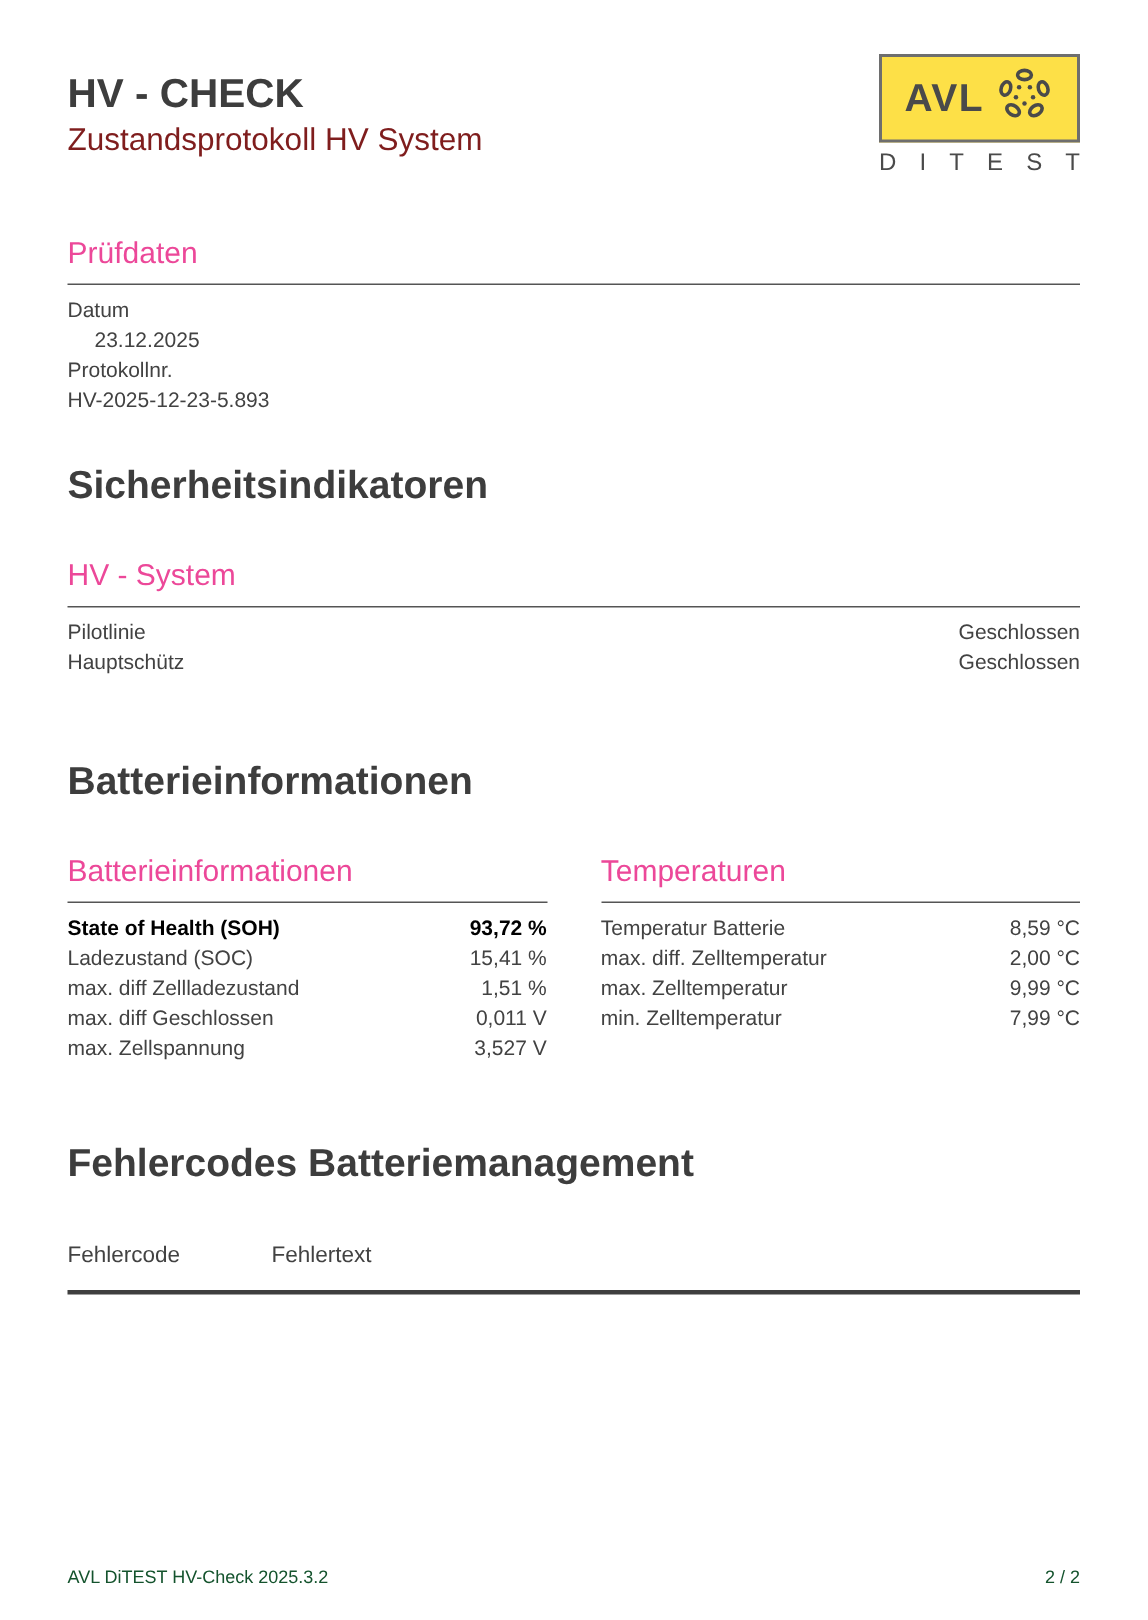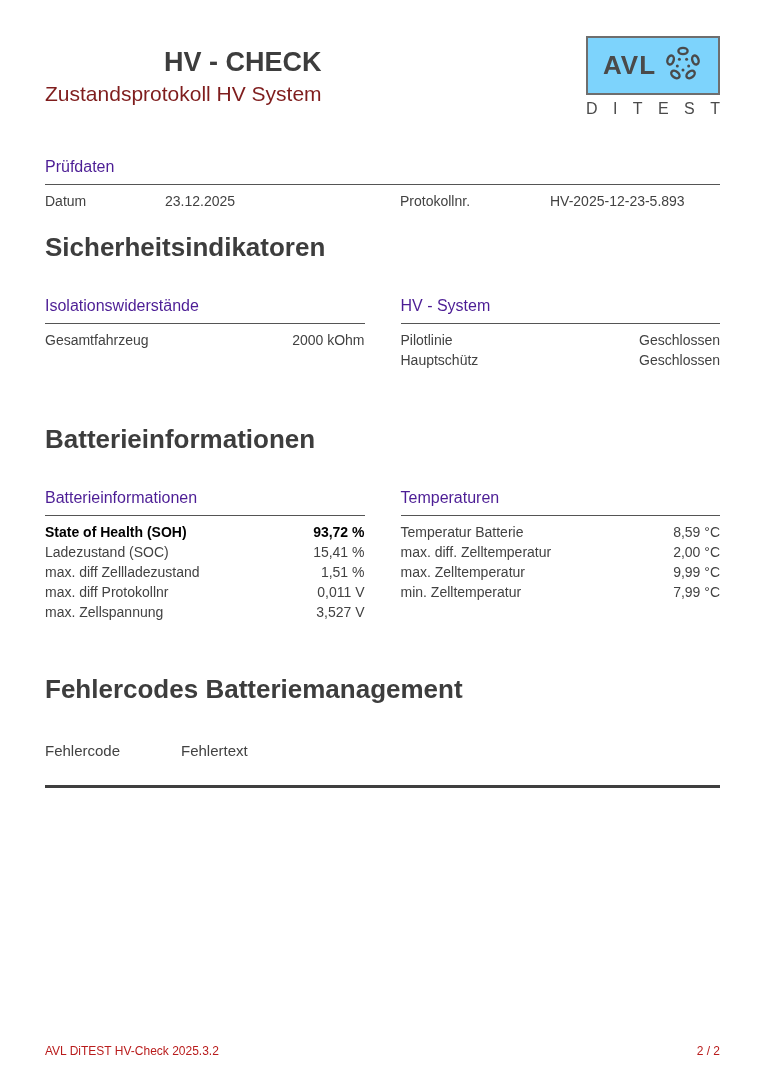--- a/index.html
+++ b/index.html
@@ -7,79 +7,79 @@
     width: 765px; height: 1080px;
     font-family: "Liberation Sans", sans-serif;
     color: #424242;
     position: relative;
     overflow: hidden;
   }
   .page { padding: 36px 45px 0 45px; box-sizing: border-box; }
 
   
   .header-row { display: flex; justify-content: space-between; align-items: flex-start; }
-  .doc-title { font-size: 27px; font-weight: 700; color: #3d3d3d; margin: 12px 0 3px 0; line-height: 1.1; text-align: right; }
+  .doc-title { font-size: 27px; font-weight: 700; color: #3d3d3d; margin: 12px 0 3px 0; line-height: 1.1; }
   .doc-subtitle { font-size: 21px; font-weight: 400; color: #7f1d1d; line-height: 1.2; }
 
   .logo-wrap { width: 134px; }
   .logo-box {
     box-sizing: border-box; width: 134px; height: 59px;
     border: 2px solid #6e6e6e;
     display: flex; align-items: center; justify-content: center; gap: 7px;
-    background: #7dd3fc;
+    background: #fde047;
   }
   .logo-avl { font-size: 26px; font-weight: 700; color: #4a4a4a; letter-spacing: 1px; }
   .logo-ditest {
     margin-top: 5px; font-size: 16px; color: #4a4a4a;
     display: flex; justify-content: space-between; width: 134px;
   }
 
   
   .tsection { margin-top: 0; }
   .thead {
-    font-size: 16px; color: #4c1d95; padding-bottom: 8px;
+    font-size: 20px; color: #ec4899; padding-bottom: 8px;
     border-bottom: 1px solid #555555;
   }
   .trow { display: flex; justify-content: space-between; font-size: 14px; line-height: 20px; }
   .trow:first-of-type { margin-top: 6px; }
   .trow.bold, .trow.bold .tlabel, .trow.bold .tvalue { font-weight: 700; color: #000000; }
   .tvalue { text-align: right; }
 
   
   .pruefdaten { margin-top: 40px; }
-  .pruef-row { display: flex; font-size: 14px; line-height: 20px; padding-top: 6px; }
+  .pruef-row { display: flex; font-size: 14px; line-height: 20px; padding-top: 6px; flex-direction: column; }
   .pruef-row .l1 { width: 102px; }
   .pruef-row .v1 { flex: 1; margin-left: 18px; }
   .pruef-row .l2 { width: 150px; }
   .pruef-row .v2 { width: 170px; text-align: left; }
 
   
   .section-heading { font-size: 26px; font-weight: 700; color: #3d3d3d; line-height: 1.2; }
-  .sh-1 { margin-top: 21px; }
+  .sh-1 { margin-top: 32px; }
   .sh-2 { margin-top: 54px; }
   .sh-3 { margin-top: 52px; }
 
   
   .cols { display: flex; gap: 36px; margin-top: 34px; }
   .col { flex: 1; min-width: 0; }
 
   
   .fehler-table { margin-top: 36px; }
   .fehler-head {
     display: flex; font-size: 15px; color: #424242;
-    padding-bottom: 26px; border-bottom: 3px solid #3f3f3f;
+    padding-bottom: 15px; border-bottom: 3px solid #3f3f3f;
   }
   .fehler-head .c1 { width: 136px; }
   .fehler-head .c2 { flex: 1; }
 
   
   .footer {
     position: absolute; left: 45px; right: 45px; bottom: 22px;
     display: flex; justify-content: space-between;
-    font-size: 12px; color: #b91c1c;
+    font-size: 12px; color: #14532d;
   }
 </style>
 </head>
 <body>
 
 <div class="page">
 
   <div class="header-row">
     <div>
       <div class="doc-title">HV - CHECK</div>
@@ -124,29 +124,20 @@
       <span class="l1">Datum</span>
       <span class="v1">23.12.2025</span>
       <span class="l2">Protokollnr.</span>
       <span class="v2">HV-2025-12-23-5.893</span>
     </div>
   </div>
 
   <div class="section-heading sh-1">Sicherheitsindikatoren</div>
   <div class="cols">
     <div class="col tsection">
-      <div class="thead">Isolationswiderstände</div>
-      <div>
-          <div class="trow">
-            <span class="tlabel">Gesamtfahrzeug</span>
-            <span class="tvalue">2000 kOhm</span>
-          </div>
-        </div>
-    </div>
-    <div class="col tsection">
       <div class="thead">HV - System</div>
       <div>
           <div class="trow">
             <span class="tlabel">Pilotlinie</span>
             <span class="tvalue">Geschlossen</span>
           </div>
           <div class="trow">
             <span class="tlabel">Hauptschütz</span>
             <span class="tvalue">Geschlossen</span>
           </div>
@@ -165,21 +156,21 @@
           </div>
           <div class="trow">
             <span class="tlabel">Ladezustand (SOC)</span>
             <span class="tvalue">15,41 %</span>
           </div>
           <div class="trow">
             <span class="tlabel">max. diff Zellladezustand</span>
             <span class="tvalue">1,51 %</span>
           </div>
           <div class="trow">
-            <span class="tlabel">max. diff Protokollnr</span>
+            <span class="tlabel">max. diff Geschlossen</span>
             <span class="tvalue">0,011 V</span>
           </div>
           <div class="trow">
             <span class="tlabel">max. Zellspannung</span>
             <span class="tvalue">3,527 V</span>
           </div>
         </div>
     </div>
     <div class="col tsection">
       <div class="thead">Temperaturen</div>

